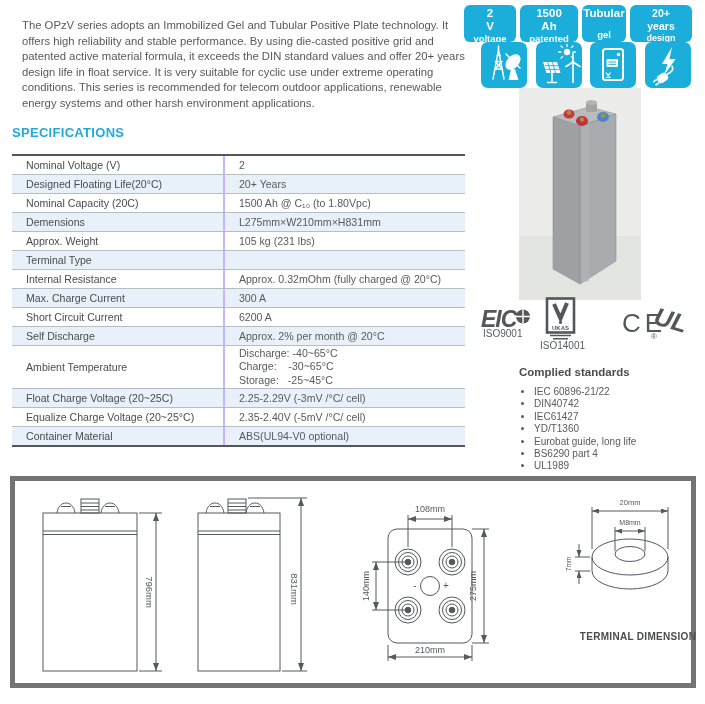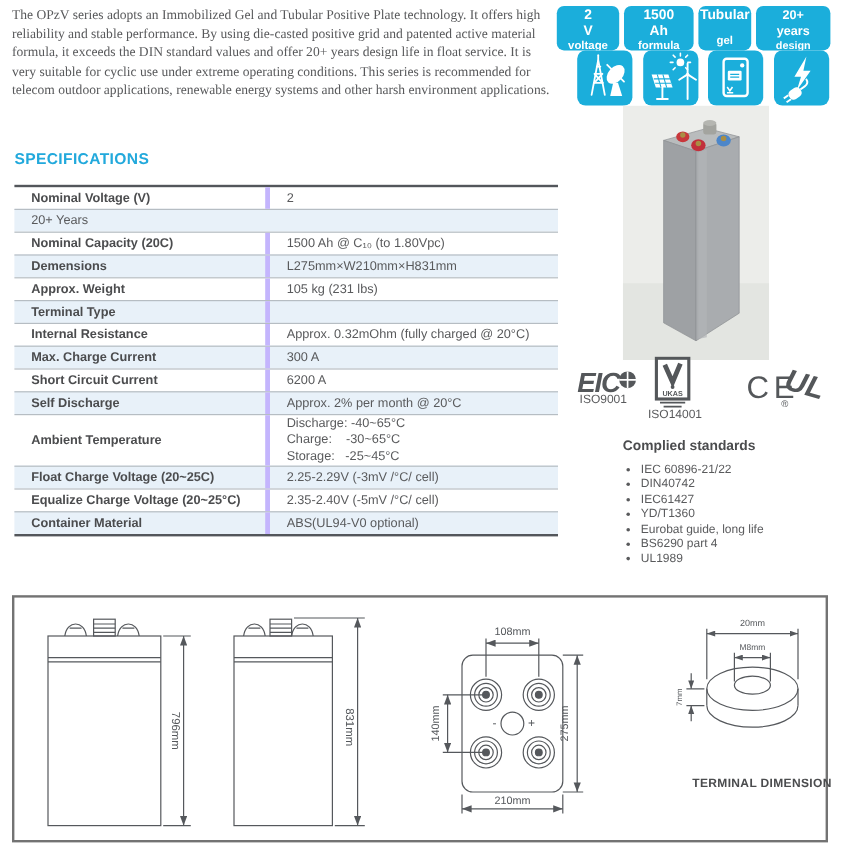--- a/index.html
+++ b/index.html
@@ -1,19 +1,19 @@
 <!DOCTYPE html>
 <html><head>
 <meta charset="utf-8">
 <style>
   html,body{margin:0;padding:0;background:#fff;}
   .page{position:relative;width:705px;height:704px;background:#fff;overflow:hidden;
         font-family:"Liberation Sans",sans-serif;}
-  .intro{position:absolute;left:10px;top:6px;width:452px;margin:0;
-         font-size:11.3px;line-height:15.6px;color:#58595B;font-family:Liberation Serif, serif;}
+  .intro{position:absolute;left:10px;top:6px;width:452px;margin:12px;
+         font-size:11.3px;line-height:15.6px;color:#58595B;}
   
   .badges{position:absolute;left:464px;top:5px;display:flex;gap:4px;}
   .badge{background:#1BAEDB;color:#fff;border-radius:6px;height:37px;box-sizing:border-box;
          display:flex;flex-direction:column;align-items:center;justify-content:space-between;
          text-align:center;font-weight:bold;padding:2px 20px;}
   .badge .bv{font-size:11.5px;line-height:13px;}
   .badge .bl{font-size:9.5px;line-height:11px;}
   .b1{width:52px}.b2{width:58px}.b3{width:44px}.b4{width:62px}
   .b4 .bv{font-size:10.5px}.b4 .bl{font-size:9px}
   
@@ -25,41 +25,41 @@
   
   .sec{position:absolute;margin:0;font-size:13px;font-weight:bold;color:#22A9DC;letter-spacing:.3px;}
   .spec-title{left:12px;top:125px;}
   .dim-title{left:12px;top:473px;margin-top:36px;}
   
   .spec-table{position:absolute;left:12px;top:154px;width:453px;
               border-top:2px solid #53565B;border-bottom:2px solid #53565B;}
   .srow{display:flex;min-height:18px;align-items:stretch;}
   .srow + .srow{border-top:1px solid #B6BDC3;}
   .srow:nth-child(even){background:#E8F1F9;}
-  .sl{width:47%;box-sizing:border-box;padding:1px 4px 1px 14px;font-size:10.6px;font-weight:bold;
-      color:#4B4C4E;border-right:4px solid #c4b5fd;display:flex;align-items:center;}
+  .sl{width:47%;box-sizing:border-box;padding:1px 4px 1px 14px;font-size:10.6px;font-weight:normal;
+      color:#4B4C4E;border-right:2px solid #c4b5fd;display:flex;align-items:center;}
   .sv{flex:1;padding:1px 2px 1px 14px;font-size:10.6px;color:#595A5C;display:flex;align-items:center;}
   .sv.multi{white-space:pre;line-height:13.4px;min-height:40px;}
   
   .cert{position:absolute;}
   .cert-eic{left:481px;top:305px;}
   .cert-ukas{left:545px;top:297px;}
   .cert-ce{left:622px;top:308px;}
   .cert-ul{left:650px;top:302px;}
   .cert-label{position:absolute;font-size:10px;color:#595A5C;}
   .lab-iso9001{left:483px;top:328px;}
   .lab-iso14001{left:540px;top:340px;}
   
   .standards{position:absolute;left:519px;top:366px;width:185px;}
   .standards h3{margin:0 16px 8px 0;font-size:11.5px;font-weight:bold;color:#4B4C4E;}
   .standards ul{margin:0;padding-left:15px;list-style:disc;}
   .standards li{font-size:10px;line-height:12.4px;color:#595A5C;}
   
-  .dim-box{position:absolute;left:10px;top:496px;width:676px;height:202px;
-           border:2px solid #737373;background:#fff;}
+  .dim-box{position:absolute;left:10px;top:476px;width:676px;height:202px;
+           border:5px solid #737373;background:#fff;}
   .dwg{position:absolute;}
   .dwg-front{left:14px;top:6px;}
   .dwg-side{left:171px;top:6px;}
   .dwg-top{left:347px;top:8px;}
   .dwg-terminal{left:540px;top:10px;}
   .term-caption{position:absolute;left:553px;top:150px;width:140px;text-align:center;
                 font-size:10px;font-weight:bold;color:#4B4C4E;letter-spacing:.3px;}
   svg text{font-family:"Liberation Sans",sans-serif;}
 </style>
 </head>
@@ -69,21 +69,21 @@
 
   <p class="intro">The OPzV series adopts an Immobilized Gel and Tubular Positive Plate technology. It offers high reliability and stable performance. By using die-casted positive grid and patented active material formula, it exceeds the DIN standard values and offer 20+ years design life in float service. It is very suitable for cyclic use under extreme operating conditions. This series is recommended for telecom outdoor applications, renewable energy systems and other harsh environment applications.</p>
 
   <div class="badges">
     <div class="badge b1">
       <div class="bv">2 V</div>
       <div class="bl">voltage</div>
     </div>
     <div class="badge b2">
       <div class="bv">1500 Ah</div>
-      <div class="bl">formula</div>
+      <div class="bl">patented</div>
     </div>
     <div class="badge b3">
       <div class="bv">Tubular</div>
       <div class="bl">gel</div>
     </div>
     <div class="badge b4">
       <div class="bv">20+ years</div>
       <div class="bl">design life</div>
     </div>
   </div>
@@ -166,20 +166,21 @@
   </div>
 
   <h2 class="sec spec-title">SPECIFICATIONS</h2>
 
   <div class="spec-table">
     <div class="srow">
         <div class="sl">Nominal Voltage (V)</div>
         <div class="sv">2</div>
       </div>
     <div class="srow">
+        <div class="sl">Designed Floating Life(20°C)</div>
         <div class="sv">20+ Years</div>
       </div>
     <div class="srow">
         <div class="sl">Nominal Capacity (20C)</div>
         <div class="sv">1500 Ah @ C₁₀ (to 1.80Vpc)</div>
       </div>
     <div class="srow">
         <div class="sl">Demensions</div>
         <div class="sv">L275mm×W210mm×H831mm</div>
       </div>

